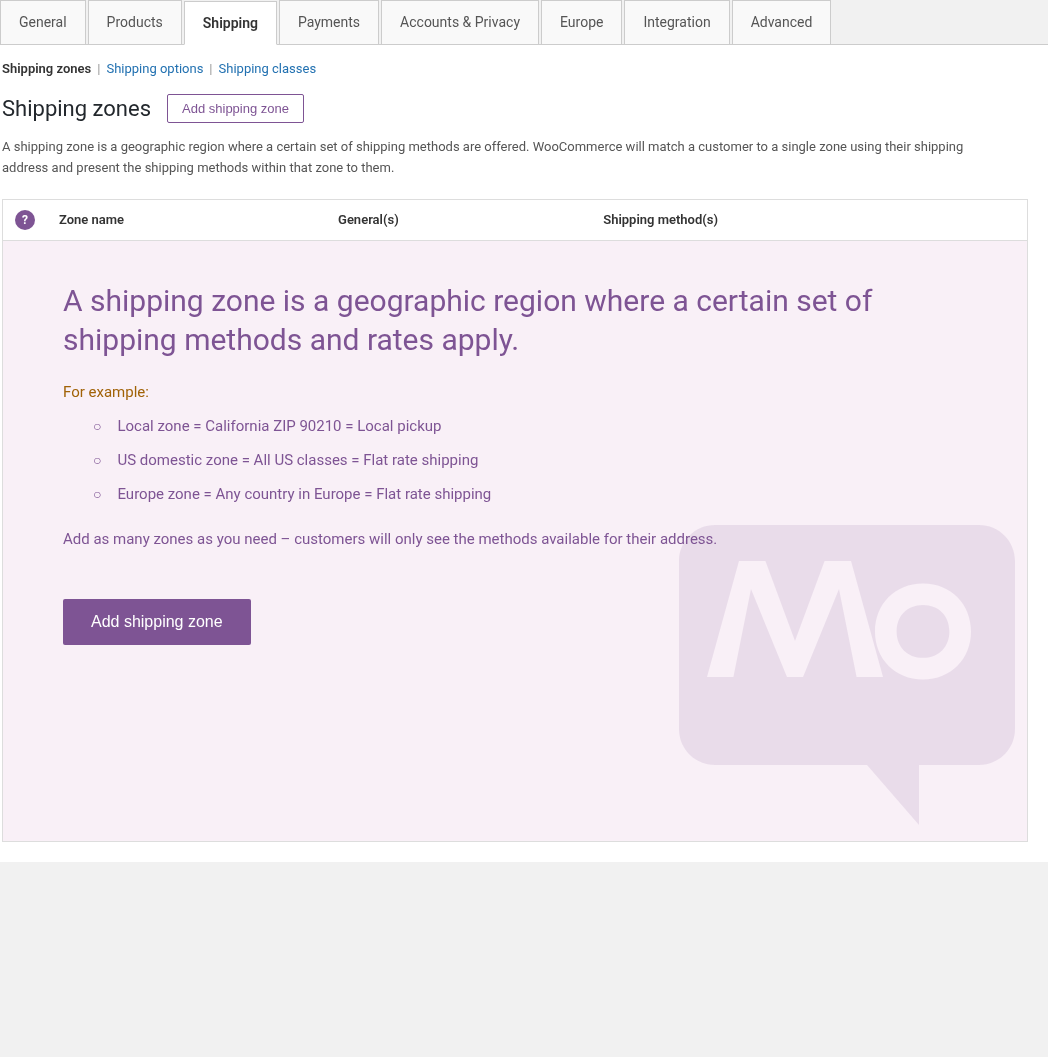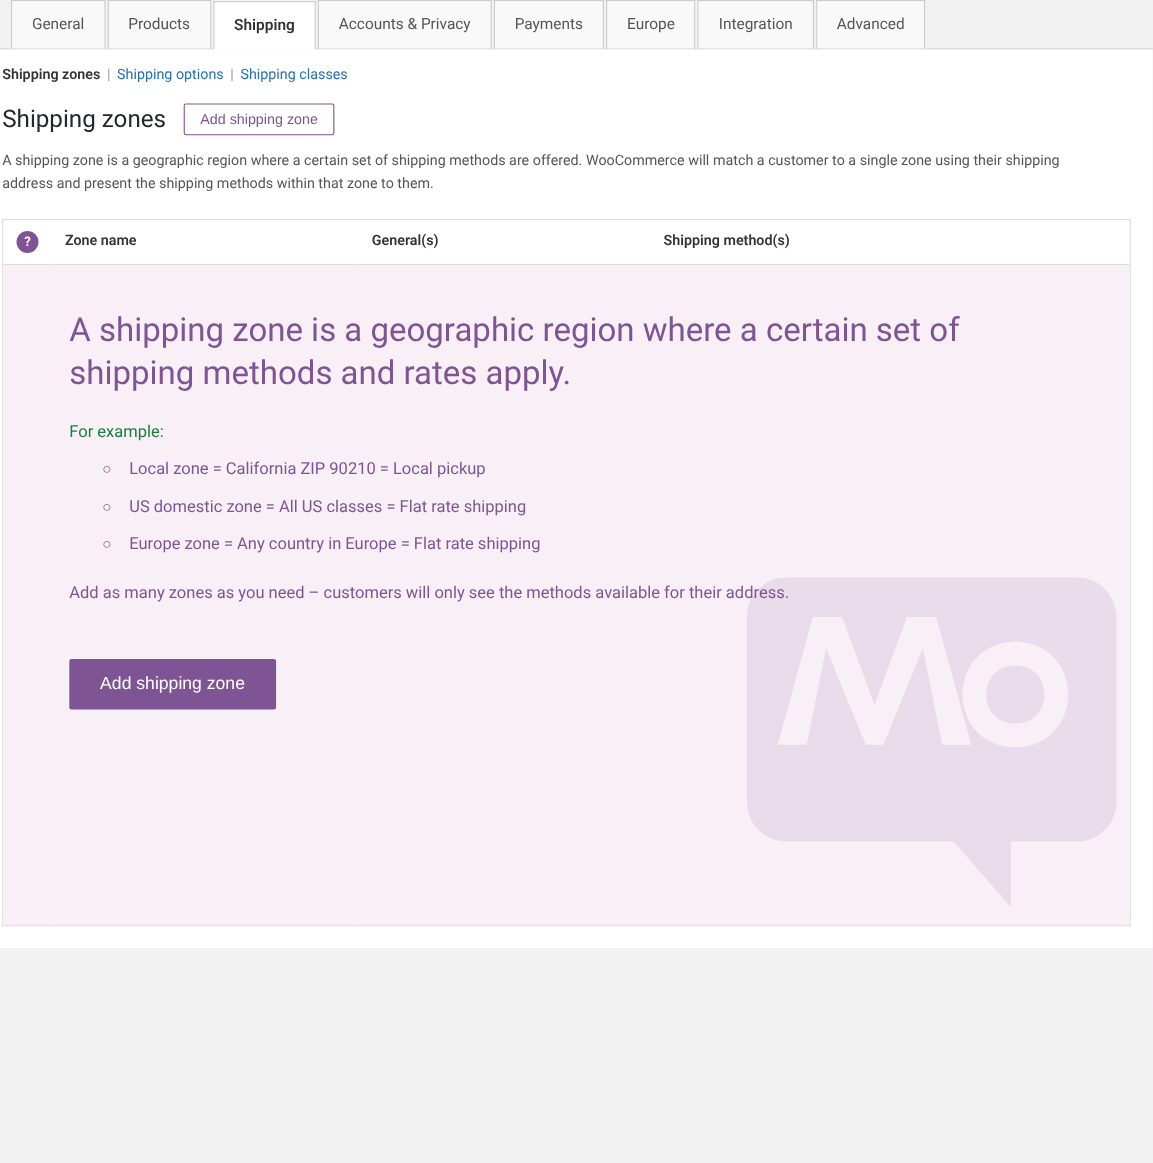--- a/index.html
+++ b/index.html
@@ -17,21 +17,21 @@
     .page-wrapper {
       background: #f1f1f1;
       padding: 0;
     }
     
     .nav-tabs {
       display: flex;
       flex-direction: row;
       border-bottom: 1px solid #ccc;
       background: #f1f1f1;
-      padding-left: 10px;
+      padding-left: 0;
       margin-bottom: 0;
     }
     .nav-tab {
       padding: 10px 18px;
       border: 1px solid #ccc;
       border-bottom: none;
       background: #f9f9f9;
       cursor: pointer;
       font-size: 14px;
       color: #555;
@@ -142,21 +142,21 @@
       font-weight: 400;
       color: #7e5494;
       margin-bottom: 24px;
       line-height: 1.3;
       max-width: 860px;
       position: relative;
       z-index: 2;
     }
     .for-example-text {
       font-size: 15px;
-      color: #15803d;
+      color: #a16207;
       margin-bottom: 16px;
       position: relative;
       z-index: 2;
     }
     .examples-list {
       list-style: none;
       padding: 0;
       margin: 0 0 24px 30px;
       position: relative;
       z-index: 2;
@@ -223,22 +223,22 @@
   </style>
 </head>
 <body>
 
 <div class="page-wrapper">
 
   <nav class="nav-tabs">
     <a class="nav-tab">General</a>
     <a class="nav-tab">Products</a>
     <a class="nav-tab active">Shipping</a>
+    <a class="nav-tab">Payments</a>
     <a class="nav-tab">Accounts &amp; Privacy</a>
-    <a class="nav-tab">Payments</a>
     <a class="nav-tab">Europe</a>
     <a class="nav-tab">Integration</a>
     <a class="nav-tab">Advanced</a>
   </nav>
 
   <div class="content-area">
 
     <div class="sub-nav">
       <a class="sub-nav-item active">Shipping zones</a>
       <span class="sub-nav-separator">|</span>

